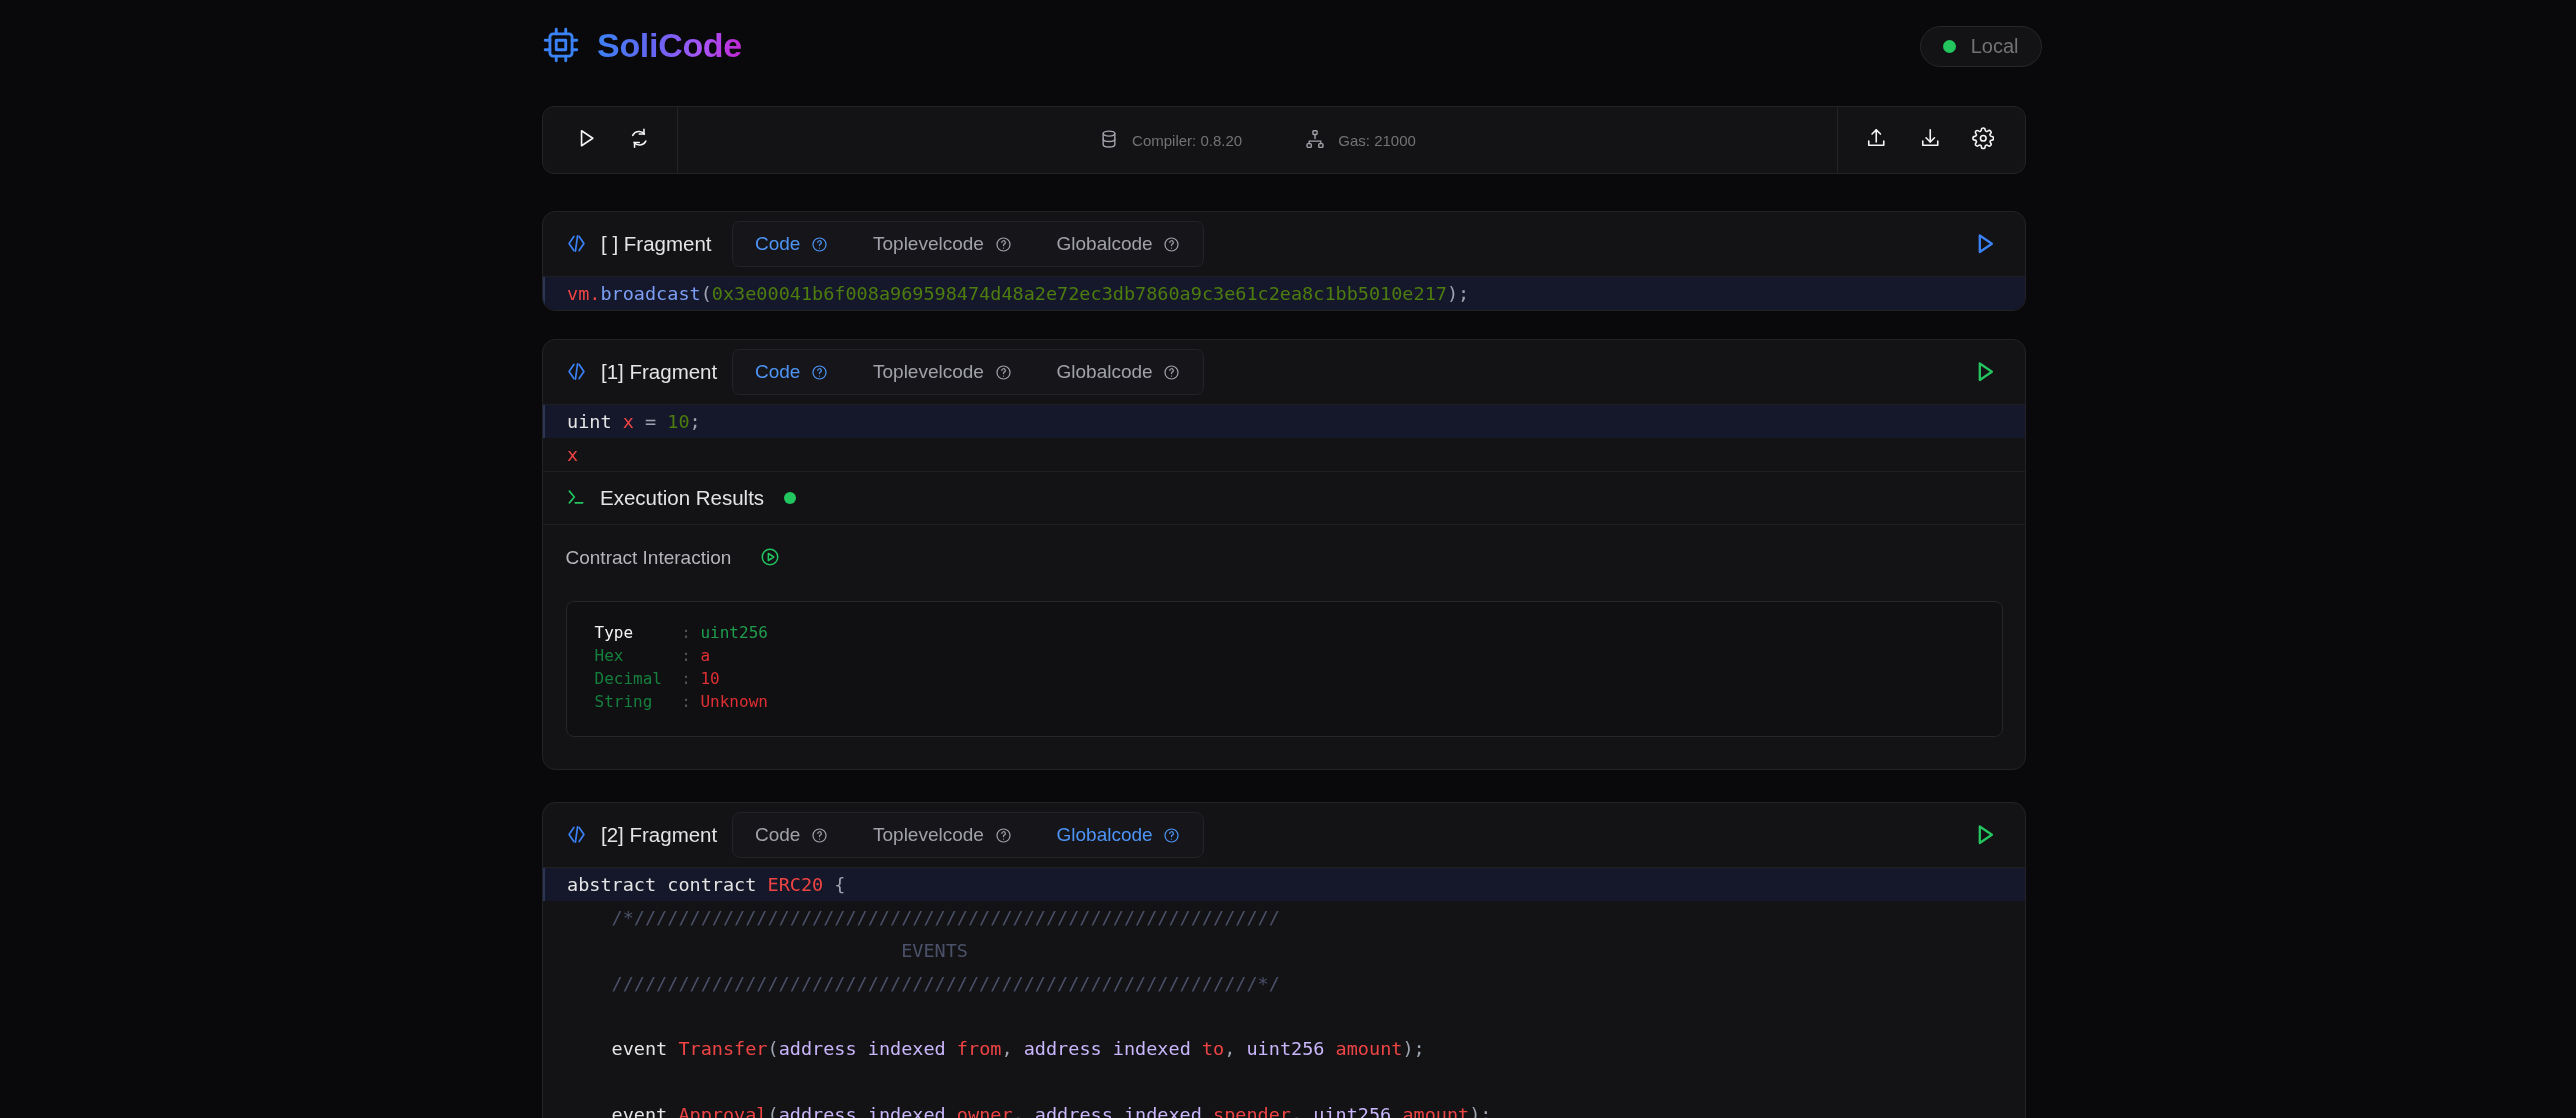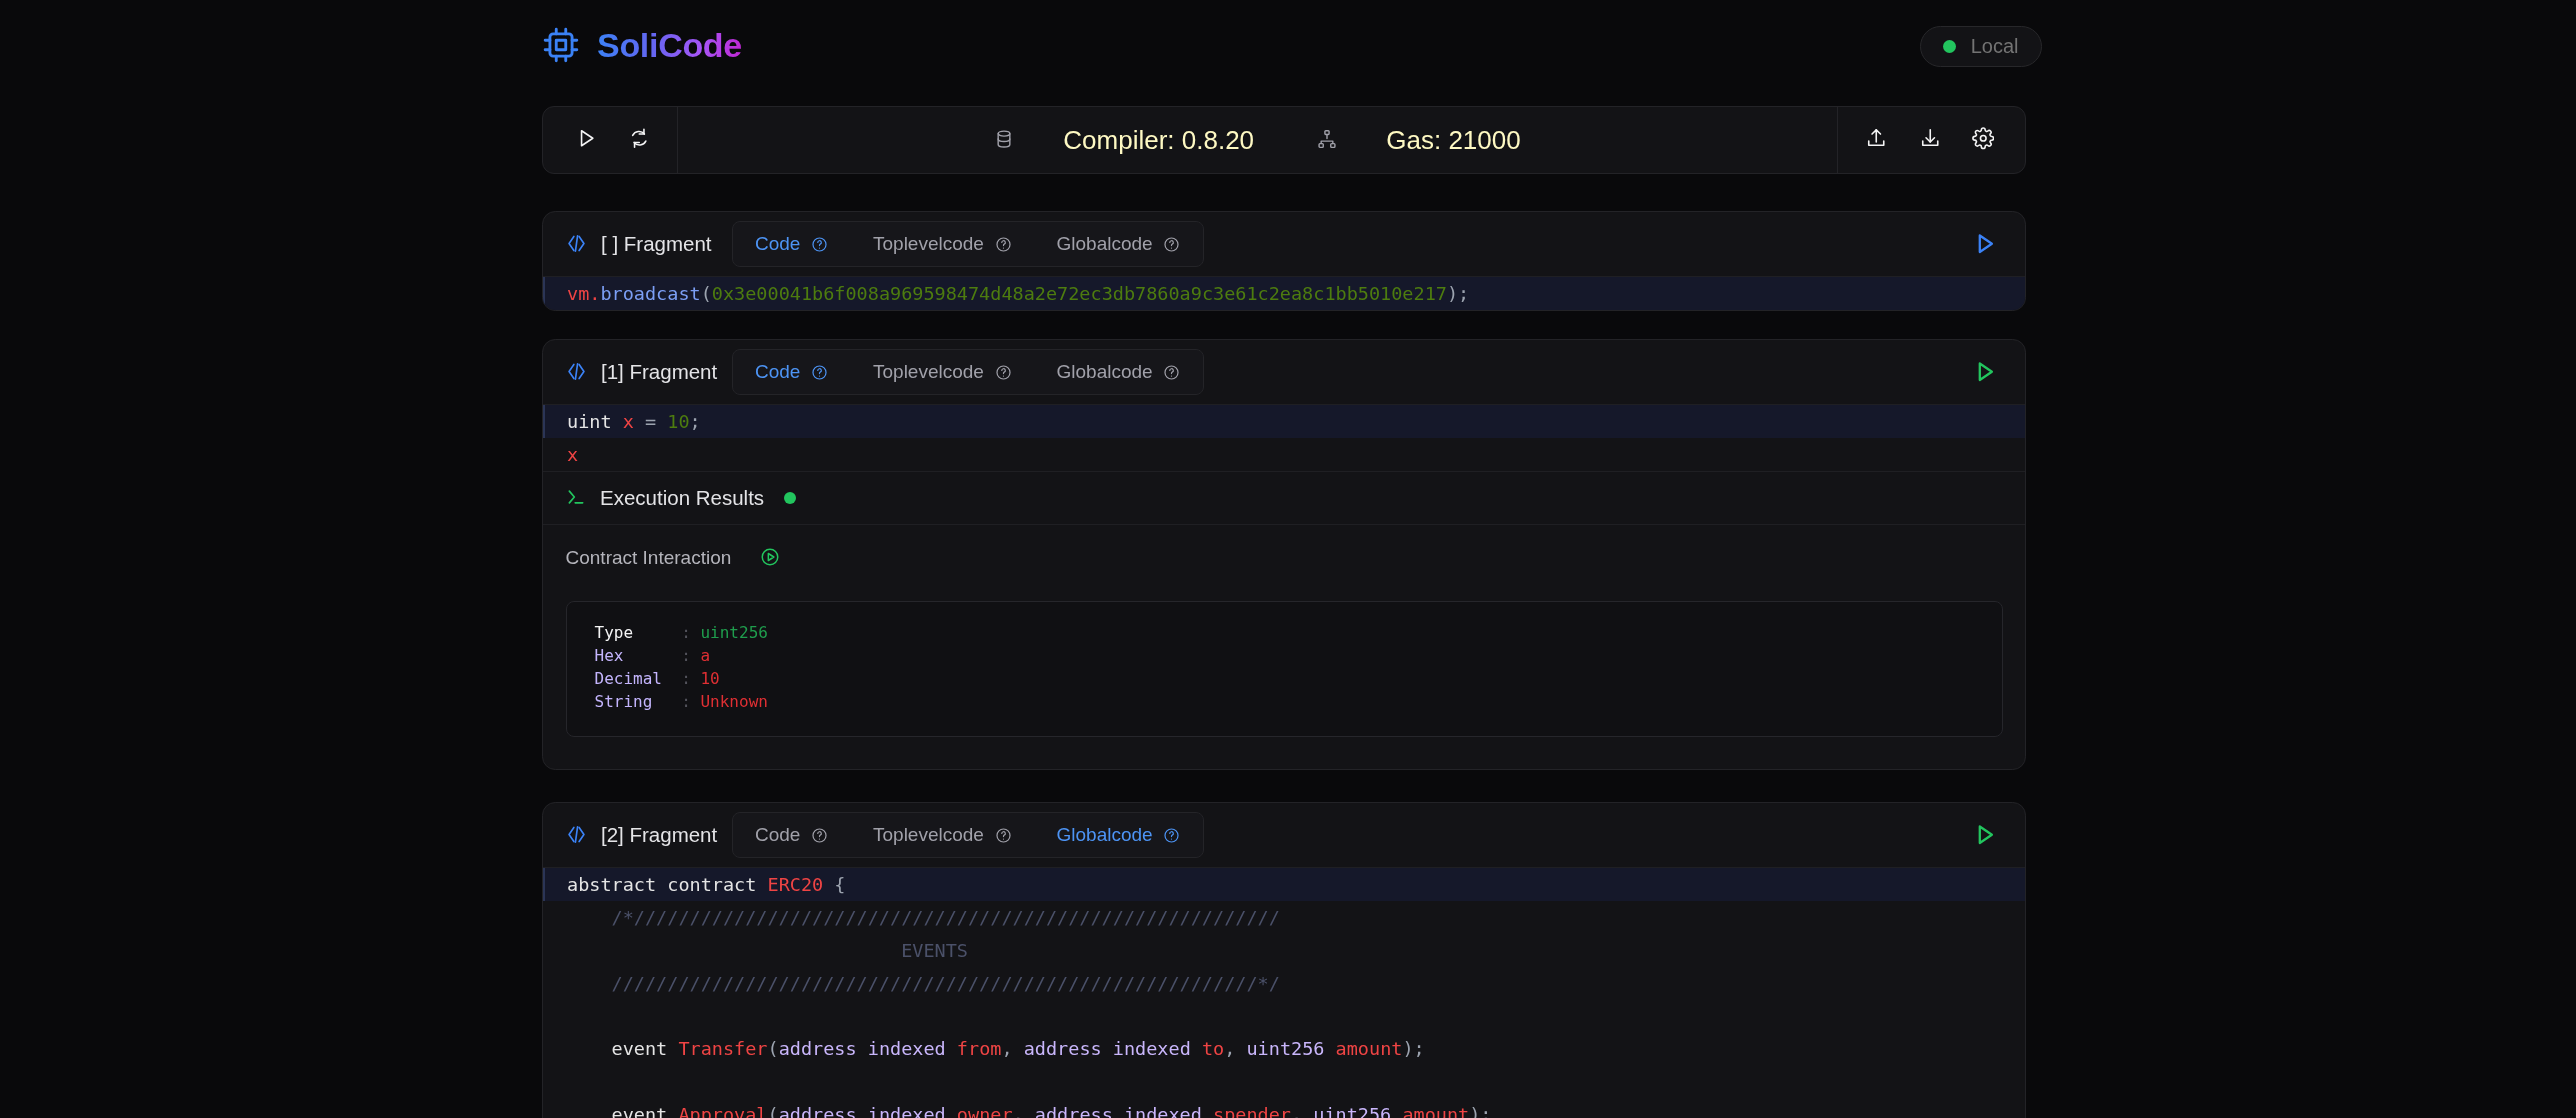--- a/index.html
+++ b/index.html
@@ -110,24 +110,23 @@
     align-items: center;
     justify-content: center;
     gap: 63px;
   }
   .tb-stat {
     display: flex;
     align-items: center;
     gap: 13.2px;
   }
   .tb-stat-text {
-    font-size: 26px;
-    color: #fef9c3;
-    white-space: nowrap;
-    margin-left: 36px;
+    font-size: 15px;
+    color: #737373;
+    white-space: nowrap;
   }
   .tb-right {
     display: flex;
     align-items: center;
     height: 100%;
     padding: 0 20px 0 17px;
     border-left: 1.3px solid #232327;
     gap: 9.2px;
   }
 
@@ -264,21 +263,21 @@
     border-radius: 8px;
     background: #101013;
     padding: 20px 28px 22.5px 28px;
     font-family: "DejaVu Sans Mono", monospace;
     font-size: 16px;
     line-height: 1.42;
     margin-top: 32px;
   }
   .result-row { white-space: pre; }
   .rk-strong { color: #f4f4f5; }
-  .rk-dim    { color: #c4b5fd; }
+  .rk-dim    { color: #15803d; }
   .rsep      { color: #52525b; }
   .rv-green  { color: #1f9d4d; }
   .rv-red    { color: #df2f33; }
 </style>
 </head>
 <body>
 
 <div class="page">
 
   <div class="app-header">

